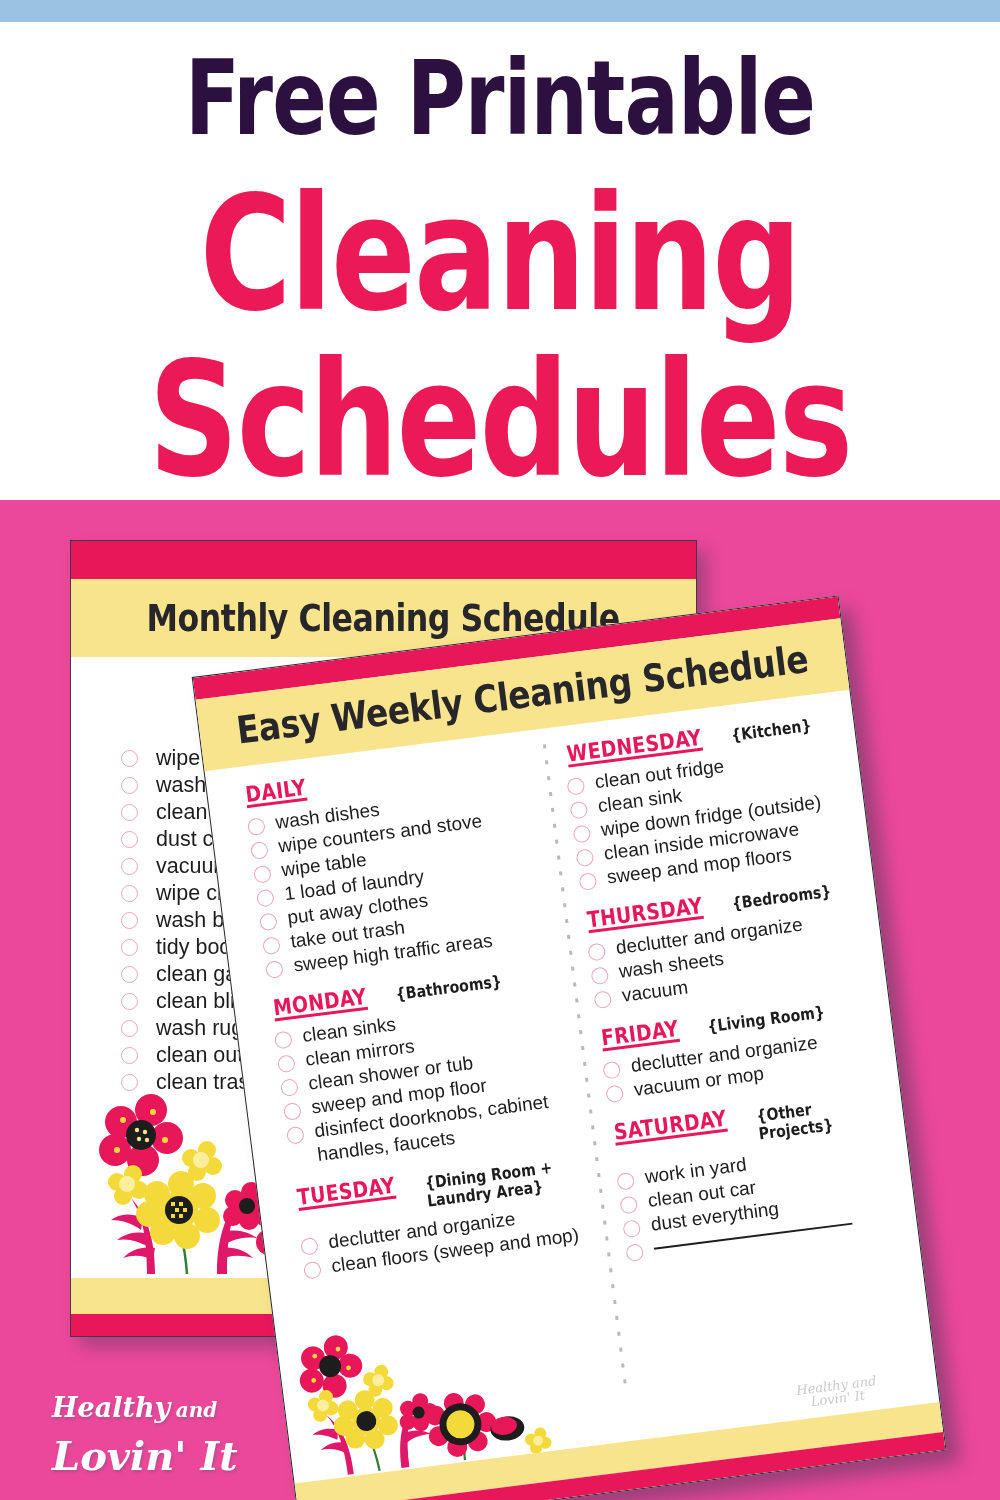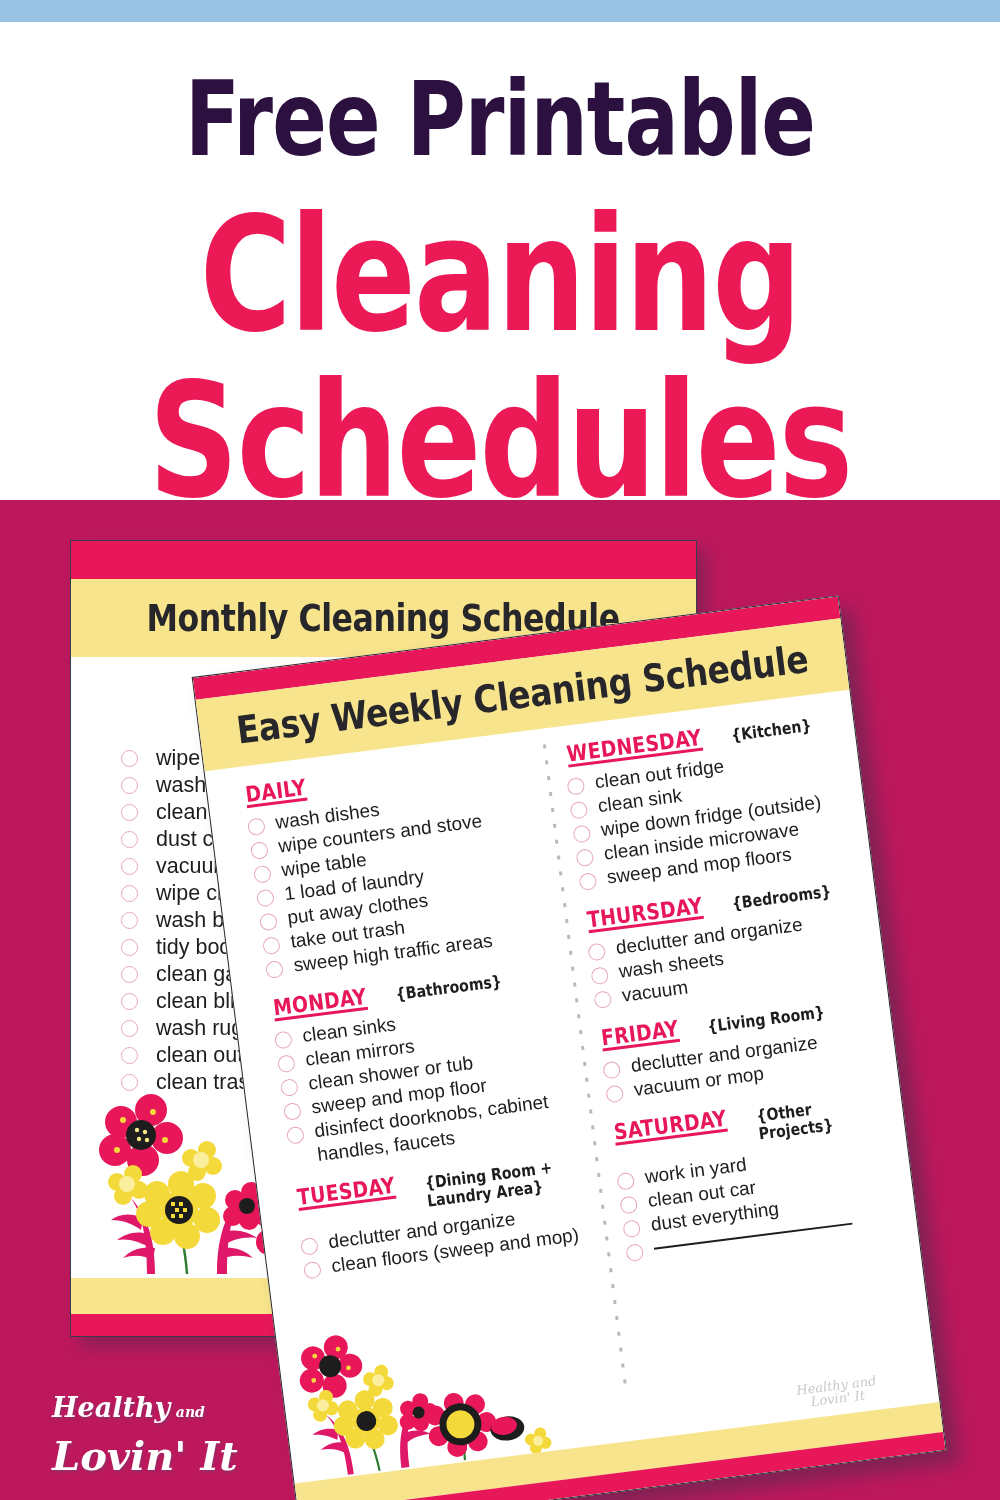--- a/index.html
+++ b/index.html
@@ -25,21 +25,20 @@
   }
 
   
   #header {
     position: absolute;
     top: 22px; left: 0;
     width: 1000px;
     height: 478px;
     background: #ffffff;
     text-align: center;
-    margin-top: 21px;
   }
   #title-free {
     margin: 0;
     padding-top: 22px;
     font-family: "DejaVu Sans Condensed", "Liberation Sans Narrow", "Liberation Sans", sans-serif;
     font-weight: bold;
     font-size: 104px;
     line-height: 108px;
     letter-spacing: -1px;
     color: #2c1040;
@@ -67,21 +66,21 @@
     color: #ec1957;
     transform: scaleX(0.88);
   }
 
   
   #canvas {
     position: absolute;
     top: 500px; left: 0;
     width: 1000px;
     height: 1000px;
-    background: #be185d;
+    background: #ec4899;
     overflow: hidden;
   }
 
   
   #monthly-card {
     position: absolute;
     left: 70px;
     top: 40px;
     width: 625px;
     height: 795px;
@@ -309,21 +308,21 @@
     left: 52px;
     bottom: 22px;
     color: #ffffff;
     font-family: "DejaVu Serif", serif;
     font-style: italic;
     font-weight: bold;
     line-height: 44px;
     text-shadow: 1px 2px 3px rgba(60,90,120,0.35);
   }
   #brand-l1 { font-size: 27px; }
-  #brand-and { font-size: 14px; }
+  #brand-and { font-size: 20px; }
   #brand-l2 { font-size: 40px; display: block; }
 </style>
 </head>
 <body>
 
 <div id="top-strip"></div>
 
 <div id="header">
   <div id="title-free">Free Printable</div>
   <div id="title-cleaning">Cleaning</div>

